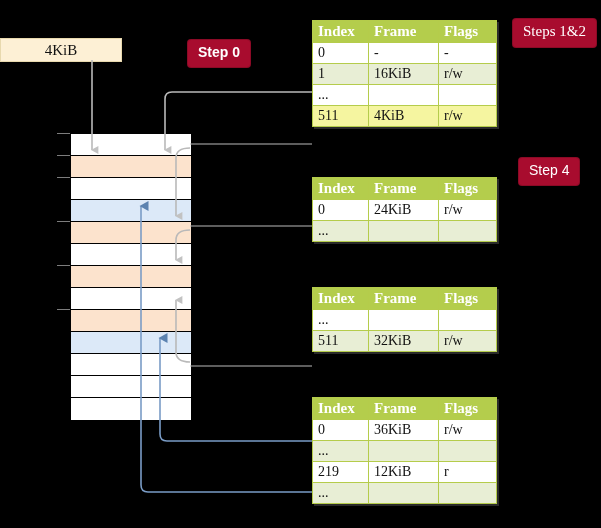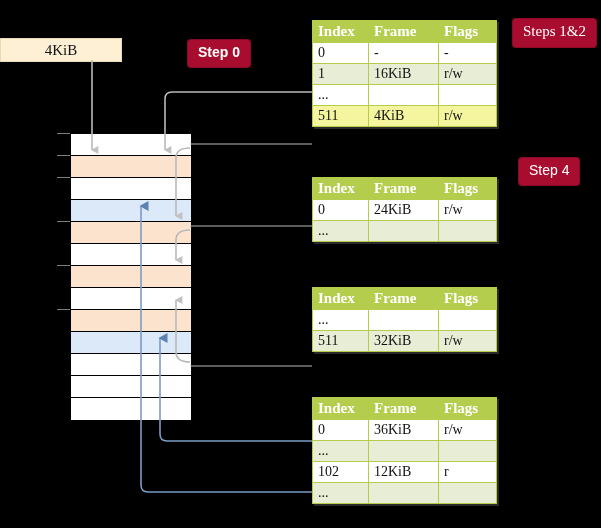--- a/index.html
+++ b/index.html
@@ -275,21 +275,21 @@
             <td class="c-idx">0</td>
             <td class="c-frm">36KiB</td>
             <td class="c-flg">r/w</td>
           </tr>
           <tr class="alt">
             <td class="c-idx">...</td>
             <td class="c-frm"></td>
             <td class="c-flg"></td>
           </tr>
           <tr class="plain">
-            <td class="c-idx">102</td>
+            <td class="c-idx">219</td>
             <td class="c-frm">12KiB</td>
             <td class="c-flg">r</td>
           </tr>
           <tr class="alt">
             <td class="c-idx">...</td>
             <td class="c-frm"></td>
             <td class="c-flg"></td>
           </tr>
         </tbody>
       </table>

